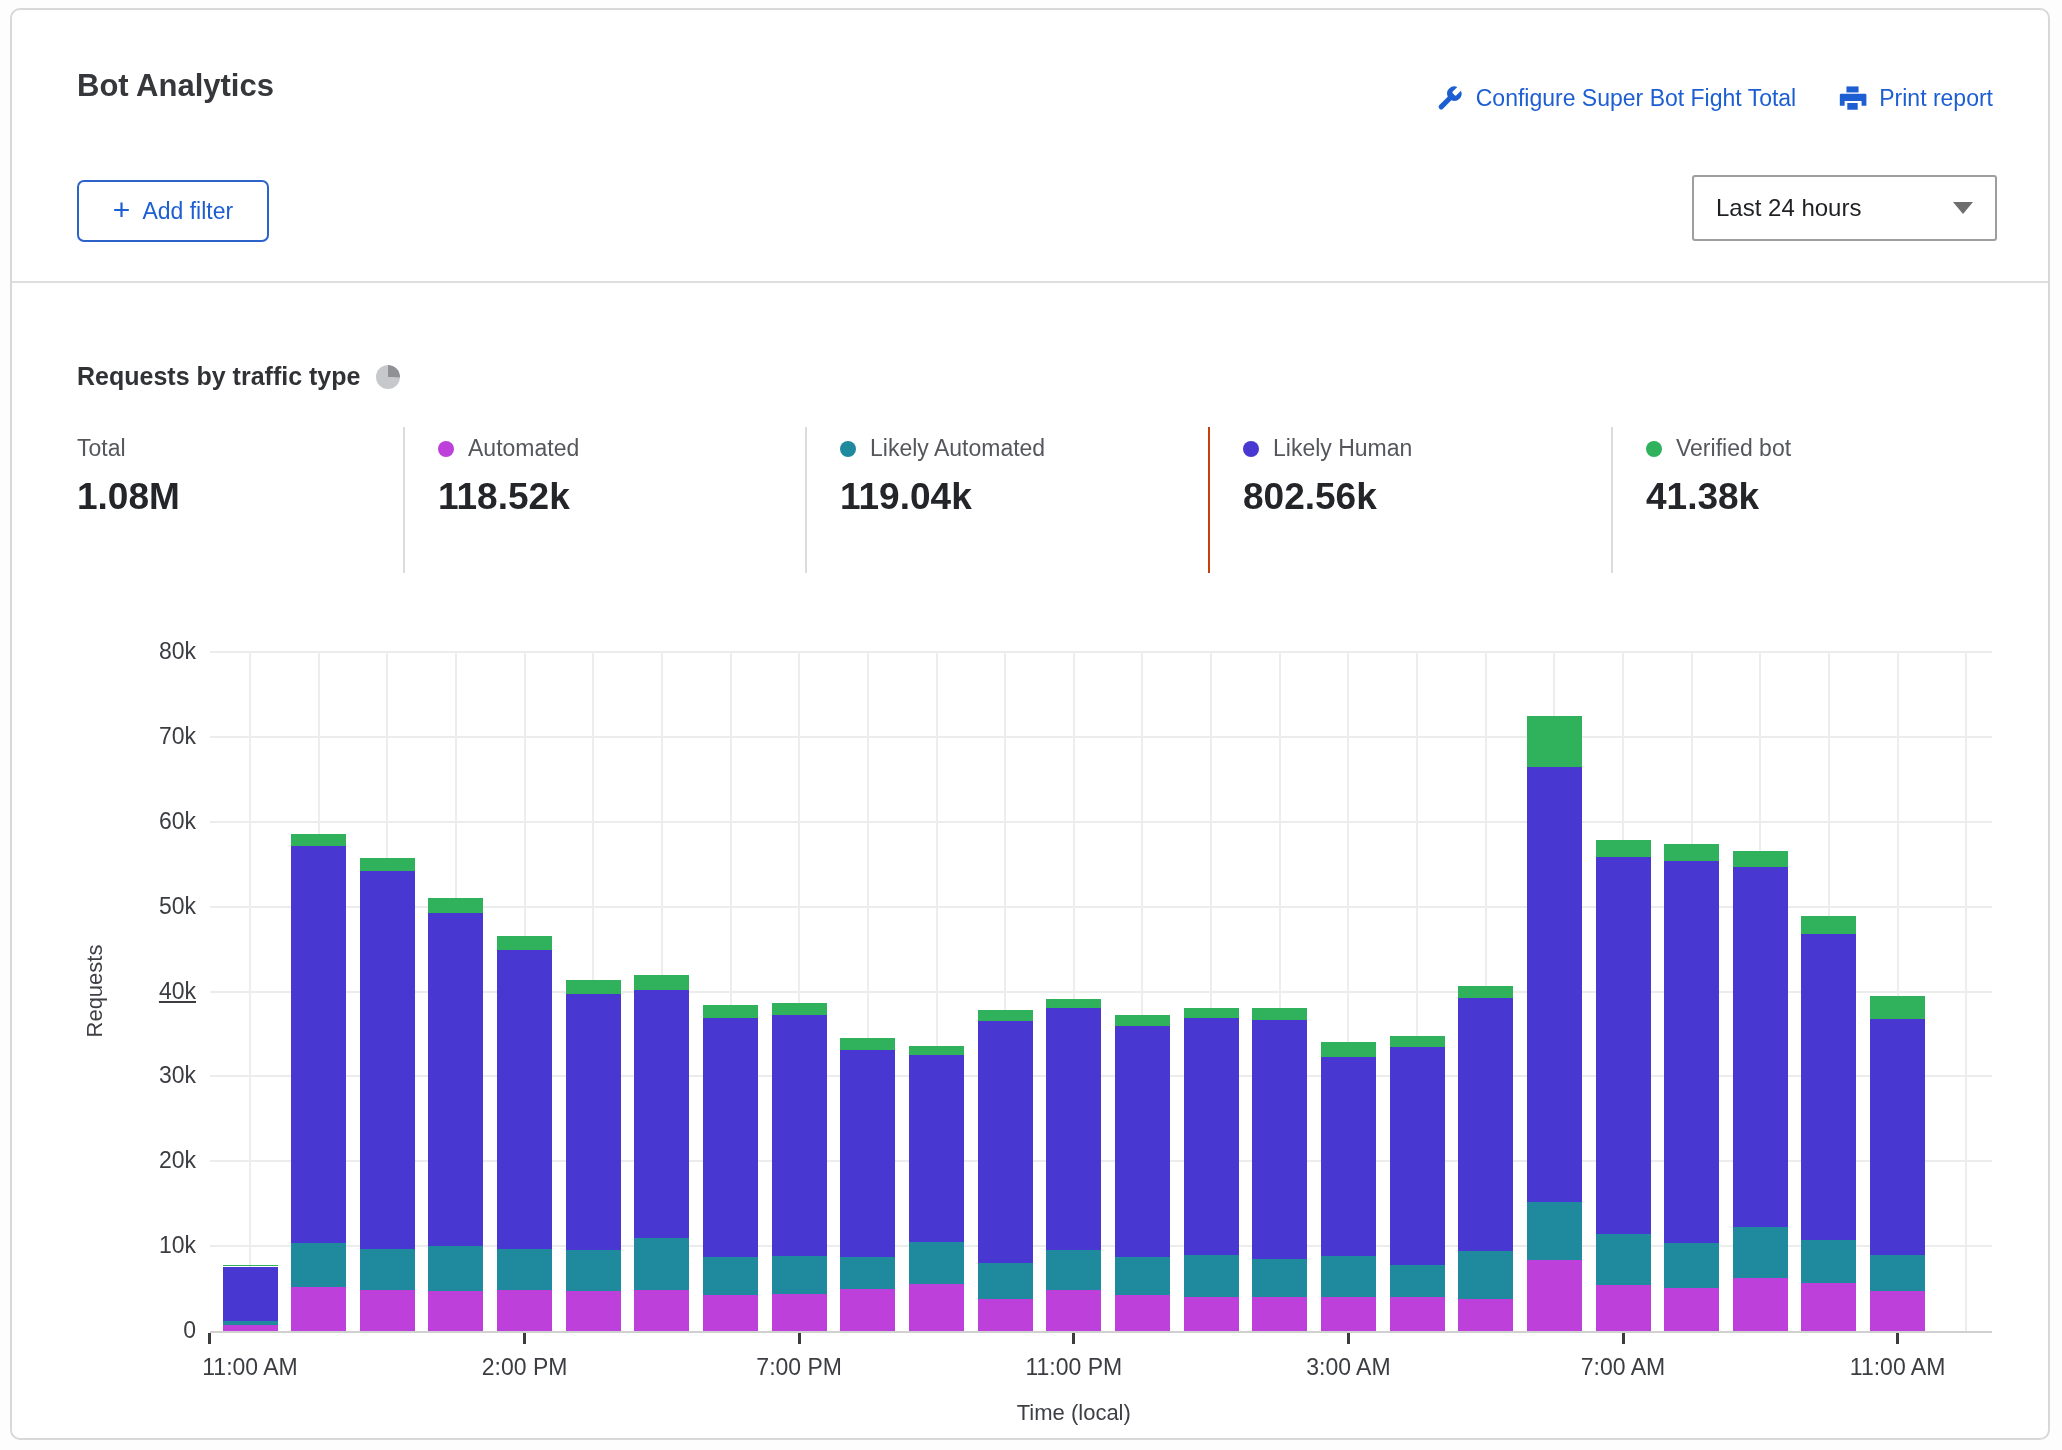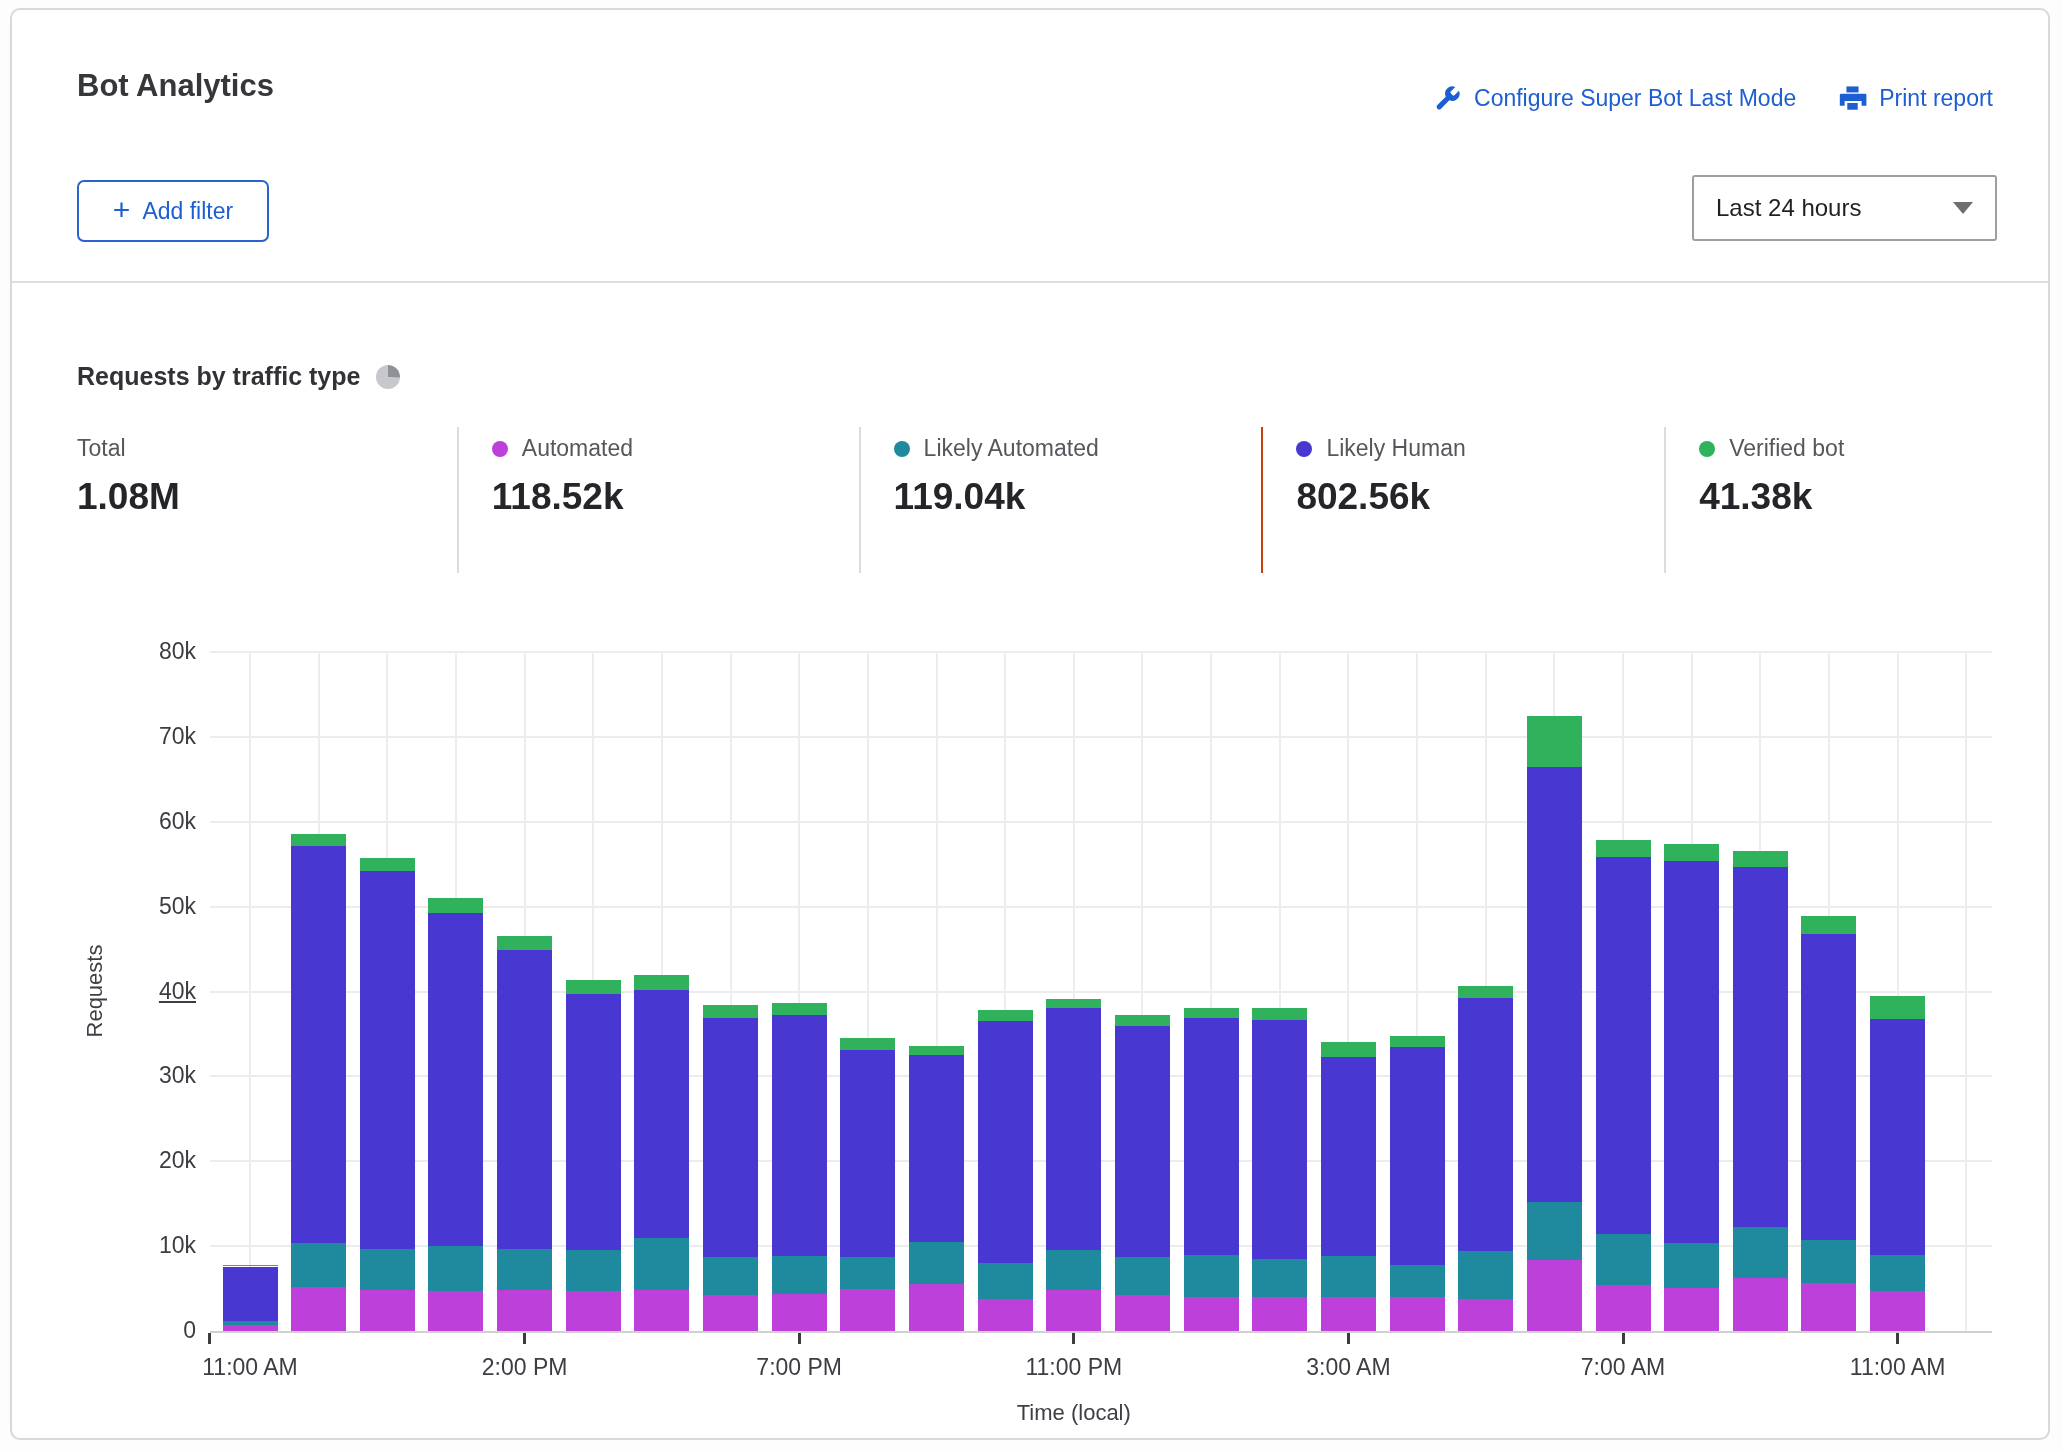--- a/index.html
+++ b/index.html
@@ -18,21 +18,21 @@
         border-radius:3px;background:#fff;display:flex;align-items:center;box-sizing:border-box;
         padding:0 22px;cursor:pointer;}
   .select .val{font-size:24px;color:#1f2023;flex:1;}
   .caret{width:0;height:0;border-left:10px solid transparent;border-right:10px solid transparent;
         border-top:12px solid #6e6e6e;}
   .section-title-row{position:absolute;left:65px;top:352px;display:flex;align-items:center;gap:16px;}
   .section-title{font-size:25px;font-weight:700;color:#303236;}
   .pie-icon{width:24px;height:24px;border-radius:50%;background:conic-gradient(#8f9195 0deg 88deg,#c6c8cc 96deg 360deg);}
   .stats-row{position:absolute;left:0;top:417px;width:100%;height:146px;display:flex;}
   .stat{box-sizing:border-box;padding-top:8px;}
-  .stat.b1{width:445px;padding-left:65px;}
+  .stat.b1{width:391px;padding-left:65px;}
   .stat.b2{width:402px;padding-left:33px;border-left:2px solid #dcdcdc;}
   .stat.b3{width:403px;padding-left:33px;border-left:2px solid #dcdcdc;}
   .stat.b4{width:403px;padding-left:33px;border-left:2px solid #c2410c;}
   .stat.b5{width:384px;padding-left:33px;border-left:2px solid #dcdcdc;}
   .stat-label{display:flex;align-items:center;gap:14px;font-size:23px;color:#55575c;}
   .dot{width:16px;height:16px;border-radius:50%;flex:0 0 auto;}
   .stat-value{margin-top:14px;font-size:37px;font-weight:700;color:#232529;}
   #chart-layer{position:absolute;left:0;top:0;width:2062px;height:1450px;}
   .gl-h{position:absolute;height:2px;background:#ececec;}
   .gl-v{position:absolute;width:2px;background:#ededed;}
@@ -54,21 +54,21 @@
     <div class="header">
       <div class="page-title">Bot Analytics</div>
 
       <div class="header-links">
         <a class="hlink">
           <span style="display:flex;">
             <svg width="29" height="29" viewBox="0 0 24 24" fill="#1d5fd2">
               <path d="M14.7 6.3a1 1 0 0 0 0 1.4l1.6 1.6a1 1 0 0 0 1.4 0l3.77-3.77a6 6 0 0 1-7.94 7.94l-6.91 6.91a2.12 2.12 0 0 1-3-3l6.91-6.91a6 6 0 0 1 7.94-7.94l-3.76 3.76z"></path>
             </svg>
           </span>
-          <span>Configure Super Bot Last Mode</span>
+          <span>Configure Super Bot Fight Total</span>
         </a>
         <a class="hlink">
           <span style="display:flex;">
             <svg width="29" height="29" viewBox="0 0 24 24" fill="#1d5fd2">
               <path d="M7 2h10v5H7z"></path>
               <path d="M2 8h20a1 1 0 0 1 1 1v9h-4v-4H5v4H1V9a1 1 0 0 1 1-1z" transform="translate(0.5,0)"></path>
               <rect x="7" y="15" width="10" height="7" stroke="#ffffff" stroke-width="1.4"></rect>
             </svg>
           </span>
           <span>Print report</span>

